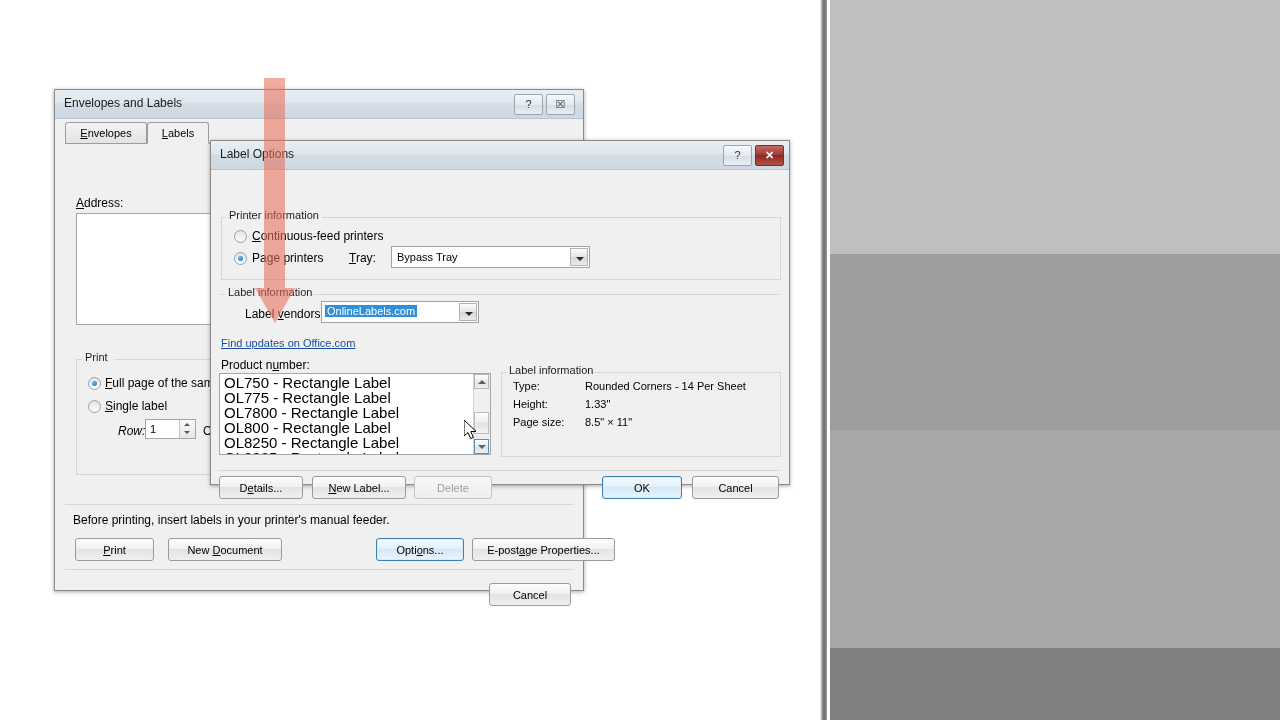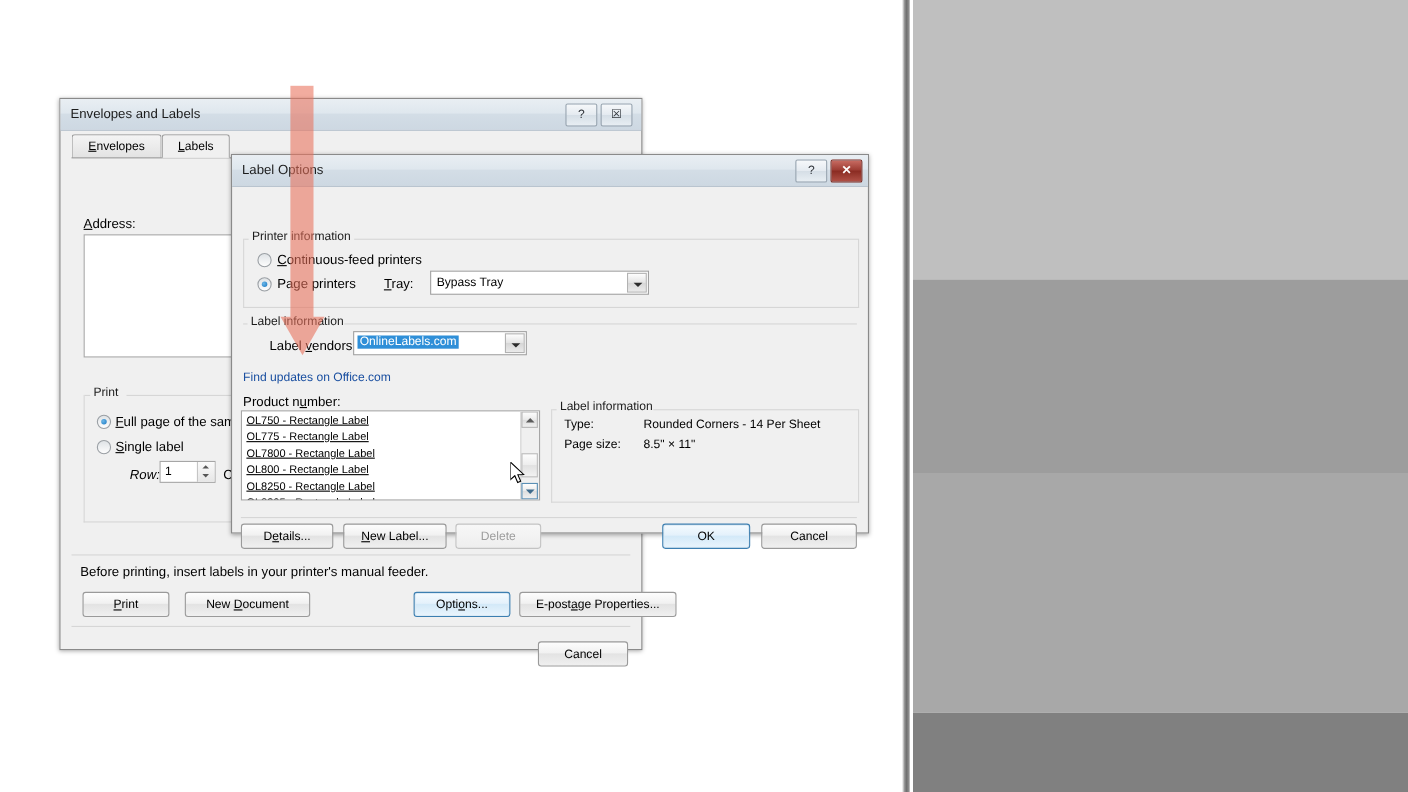--- a/index.html
+++ b/index.html
@@ -68,21 +68,21 @@
   
   .btn{position:absolute;height:23px;border:1px solid #9a9a9a;border-radius:3px;
       background:linear-gradient(to bottom,#fdfdfd 0%,#f1f1f1 45%,#e3e3e3 50%,#f0f0f0 100%);
       font-size:11px;color:#000;text-align:center;line-height:22px;box-sizing:border-box;cursor:default;}
   .btn.def{border:1px solid #3c7fb1;box-shadow:0 0 0 1px #dbeaf5 inset;
       background:linear-gradient(to bottom,#f5fbff 0%,#e4f1fb 45%,#d3e9f8 50%,#eaf5fd 100%);}
   .btn.dis{color:#9d9d9d;background:linear-gradient(to bottom,#f7f7f7,#eeeeee);border-color:#c3c3c3;}
 
   
   .listbox{position:absolute;background:#fff;border:1px solid #a6a6a6;box-sizing:border-box;overflow:hidden;}
-  .listbox .item{padding:1px 4px;font-size:10px;white-space:nowrap;line-height:13px;text-decoration:underline;}
+  .listbox .item{padding:1px 4px;font-size:15px;white-space:nowrap;line-height:13px;}
   .sbar{position:absolute;top:0;right:0;width:16px;bottom:0;background:#f0f0f0;border-left:1px solid #d3d3d3;}
   .sbtn{position:absolute;left:0;width:15px;height:15px;
       background:linear-gradient(to bottom,#fdfdfd,#eaeaea 50%,#dedede 51%,#f0f0f0);
       border:1px solid #b5b5b5;box-sizing:border-box;}
   .sbtn.up{top:0;} .sbtn.dn{bottom:0;border-color:#5a8fb5;}
   .sbtn .tri{position:absolute;left:3px;}
   .sbtn.up .tri{top:5px;border-left:4px solid transparent;border-right:4px solid transparent;border-bottom:4px solid #5c5c5c;}
   .sbtn.dn .tri{top:5px;border-left:4px solid transparent;border-right:4px solid transparent;border-top:4px solid #3f6b8c;}
   .sthumb{position:absolute;left:0;width:15px;height:22px;
       background:linear-gradient(to bottom,#fdfdfd,#ececec 50%,#e1e1e1 51%,#f2f2f2);
@@ -90,21 +90,21 @@
 
   
   .spin{position:absolute;height:20px;background:#fff;border:1px solid #a6a6a6;box-sizing:border-box;}
   .spin .v{position:absolute;left:4px;top:3px;font-size:11px;}
   .spin .btns{position:absolute;right:0;top:0;width:15px;height:18px;
       background:linear-gradient(to bottom,#fafafa,#e6e6e6);border-left:1px solid #c5c5c5;}
   .spin .btns i{position:absolute;left:4px;display:block;}
   .spin .btns i.u{top:3px;border-left:3px solid transparent;border-right:3px solid transparent;border-bottom:3px solid #555;}
   .spin .btns i.d{top:11px;border-left:3px solid transparent;border-right:3px solid transparent;border-top:3px solid #555;}
 
-  .link{position:absolute;font-size:11px;color:#1a4fa0;cursor:pointer;}
+  .link{position:absolute;font-size:11px;color:#1a4fa0;text-decoration:underline;cursor:pointer;}
 
   
   .tab{position:absolute;height:22px;border:1px solid #9c9c9c;border-bottom:none;
       border-radius:3px 3px 0 0;font-size:11px;text-align:center;line-height:21px;box-sizing:border-box;}
   .tab.inactive{background:linear-gradient(to bottom,#f4f4f4,#e2e2e2);top:3px;}
   .tab.active{background:#f0f0f0;top:0;height:25px;z-index:3;line-height:24px;}
 
   
   #arrow-overlay{position:absolute;left:255px;top:78px;width:40px;height:245px;opacity:.58;}
   #arrow-overlay .shaft{position:absolute;left:9px;top:0;width:21px;height:215px;background:#e8705a;}
@@ -276,20 +276,24 @@
     <div class="grp" style="left:290px;top:202px;width:278px;height:84px;">
       <div class="grp-label" style="left:4px;top:-8px;">Label information</div>
       <div class="grp-line-r" style="left:92px;top:0;right:0;"></div>
     </div>
     <div id="label-info-rows" style="position:absolute;left:302px;top:210px;width:260px;">
         <div style="position: relative; height: 18px; font-size: 11px;">
           <span style="position: absolute; left: 0px; top: 0px;">Type:</span>
           <span style="position: absolute; left: 72px; top: 0px; white-space: nowrap;">Rounded Corners - 14 Per Sheet</span>
         </div>
         <div style="position: relative; height: 18px; font-size: 11px;">
+          <span style="position: absolute; left: 0px; top: 0px;">Height:</span>
+          <span style="position: absolute; left: 72px; top: 0px; white-space: nowrap;">1.33"</span>
+        </div>
+        <div style="position: relative; height: 18px; font-size: 11px;">
           <span style="position: absolute; left: 0px; top: 0px;">Page size:</span>
           <span style="position: absolute; left: 72px; top: 0px; white-space: nowrap;">8.5" × 11"</span>
         </div>
       </div>
 
     <div style="position:absolute;left:8px;top:300px;width:560px;height:1px;background:#d6d6d6;"></div>
 
     <div class="btn" style="left:8px;top:306px;width:84px;">
       <span>D</span><u class="acc">e</u><span>tails...</span>
     </div>

